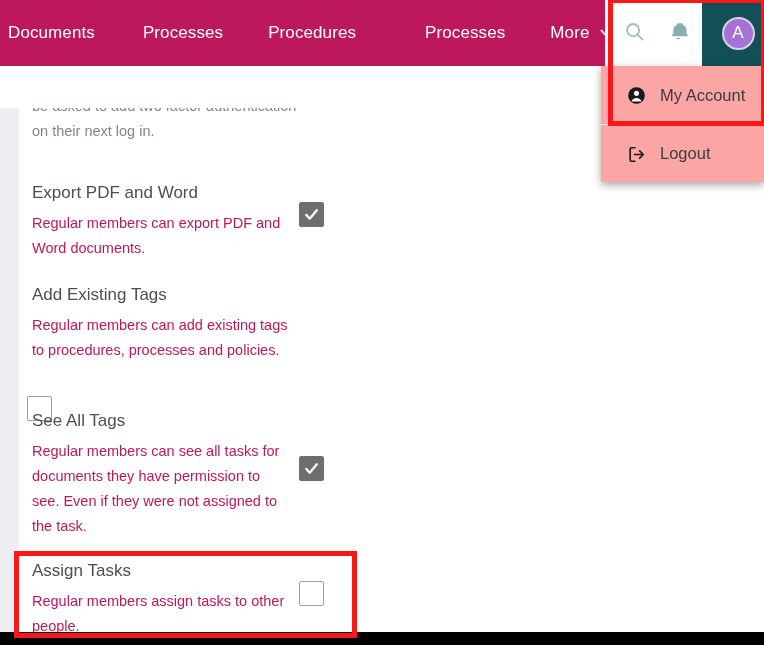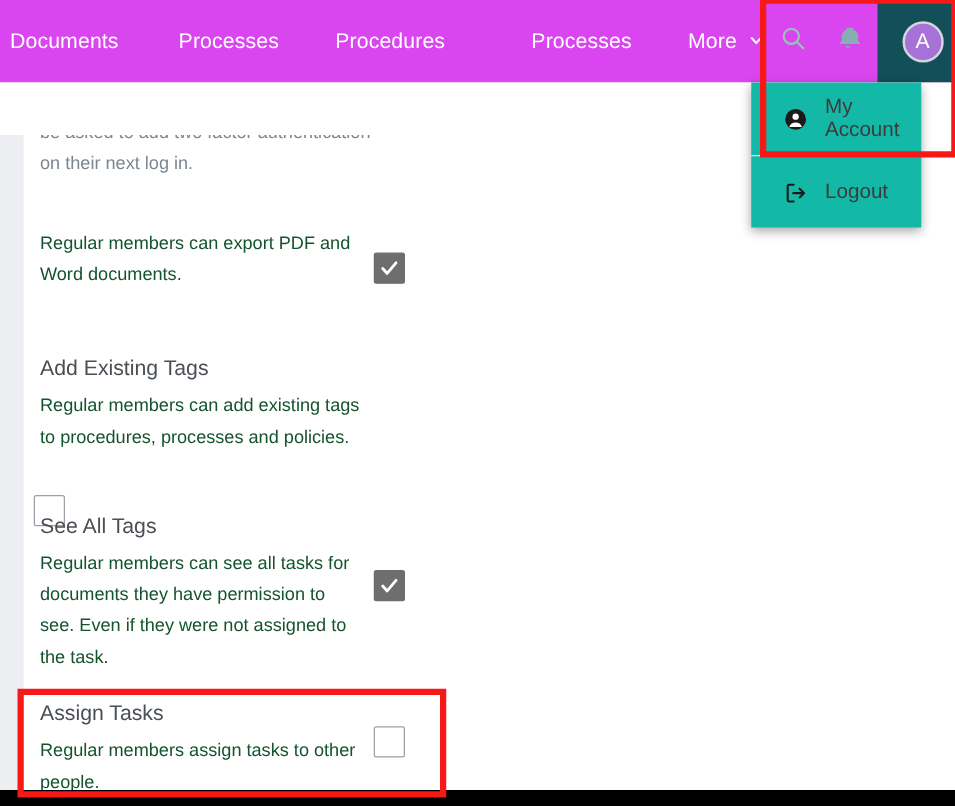--- a/index.html
+++ b/index.html
@@ -12,23 +12,23 @@
     height: 645px;
     position: relative;
     overflow: hidden;
     font-family: "Liberation Sans", sans-serif;
   }
 
   
   #navbar {
     position: absolute;
     left: 0; top: 0;
-    width: 764px;
+    width: 605px;
     height: 66px;
-    background: #d946ef;
+    background: #be185d;
     display: flex;
     align-items: center;
     box-sizing: border-box;
   }
   .nav-link {
     color: #ffffff;
     font-size: 17px;
     letter-spacing: .1px;
     white-space: nowrap;
     cursor: pointer;
@@ -88,22 +88,22 @@
     color: #e8e8e8;
     font-size: 14px;
     margin-left: 17px;
   }
 
   
   #account-dropdown {
     position: absolute;
     left: 601px;
     top: 66px;
-    width: 136px;
-    background: #14b8a6;
+    width: 163px;
+    background: #fca5a5;
     box-shadow: 0 3px 8px rgba(0,0,0,.35);
     z-index: 30;
   }
   .dd-item {
     height: 58px;
     display: flex;
     align-items: center;
     cursor: pointer;
     box-sizing: border-box;
     padding-left: 26px;
@@ -153,21 +153,21 @@
   }
   .perm-text { width: 272px; padding-left: 13px; box-sizing: border-box; }
   .perm-title {
     font-size: 17px;
     color: #4a4f55;
     margin: 0 0 8px 0;
     line-height: 1.15;
   }
   .perm-desc {
     font-size: 14.5px;
-    color: #14532d;
+    color: #be185d;
     line-height: 25px;
     margin: 0;
   }
   .perm-check-cell {
     width: 80px;
     display: flex;
     justify-content: flex-start;
     padding-left: 8px;
     box-sizing: border-box;
   }
@@ -276,20 +276,21 @@
 
 <div id="page-bg"></div>
 <div id="left-gutter"></div>
 
 <div id="content-panel">
 
   <div id="clipped-text">be asked to add two factor authentication on their next log in.</div>
 
   <div class="perm-row" id="row-export" style="top:75px;">
     <div class="perm-text">
+      <div class="perm-title">Export PDF and Word</div>
       <div class="perm-desc">Regular members can export PDF and Word documents.</div>
     </div>
     <div class="perm-check-cell" style="padding-top:19px;">
       <div class="checkbox checked">
         <svg viewBox="0 0 24 24" fill="none" stroke="#ffffff" stroke-width="3.2" stroke-linecap="round" stroke-linejoin="round" aria-hidden="true">
           <polyline points="4.5,12.5 9.5,18 19.5,6"></polyline>
         </svg>
       </div>
     </div>
   </div>

